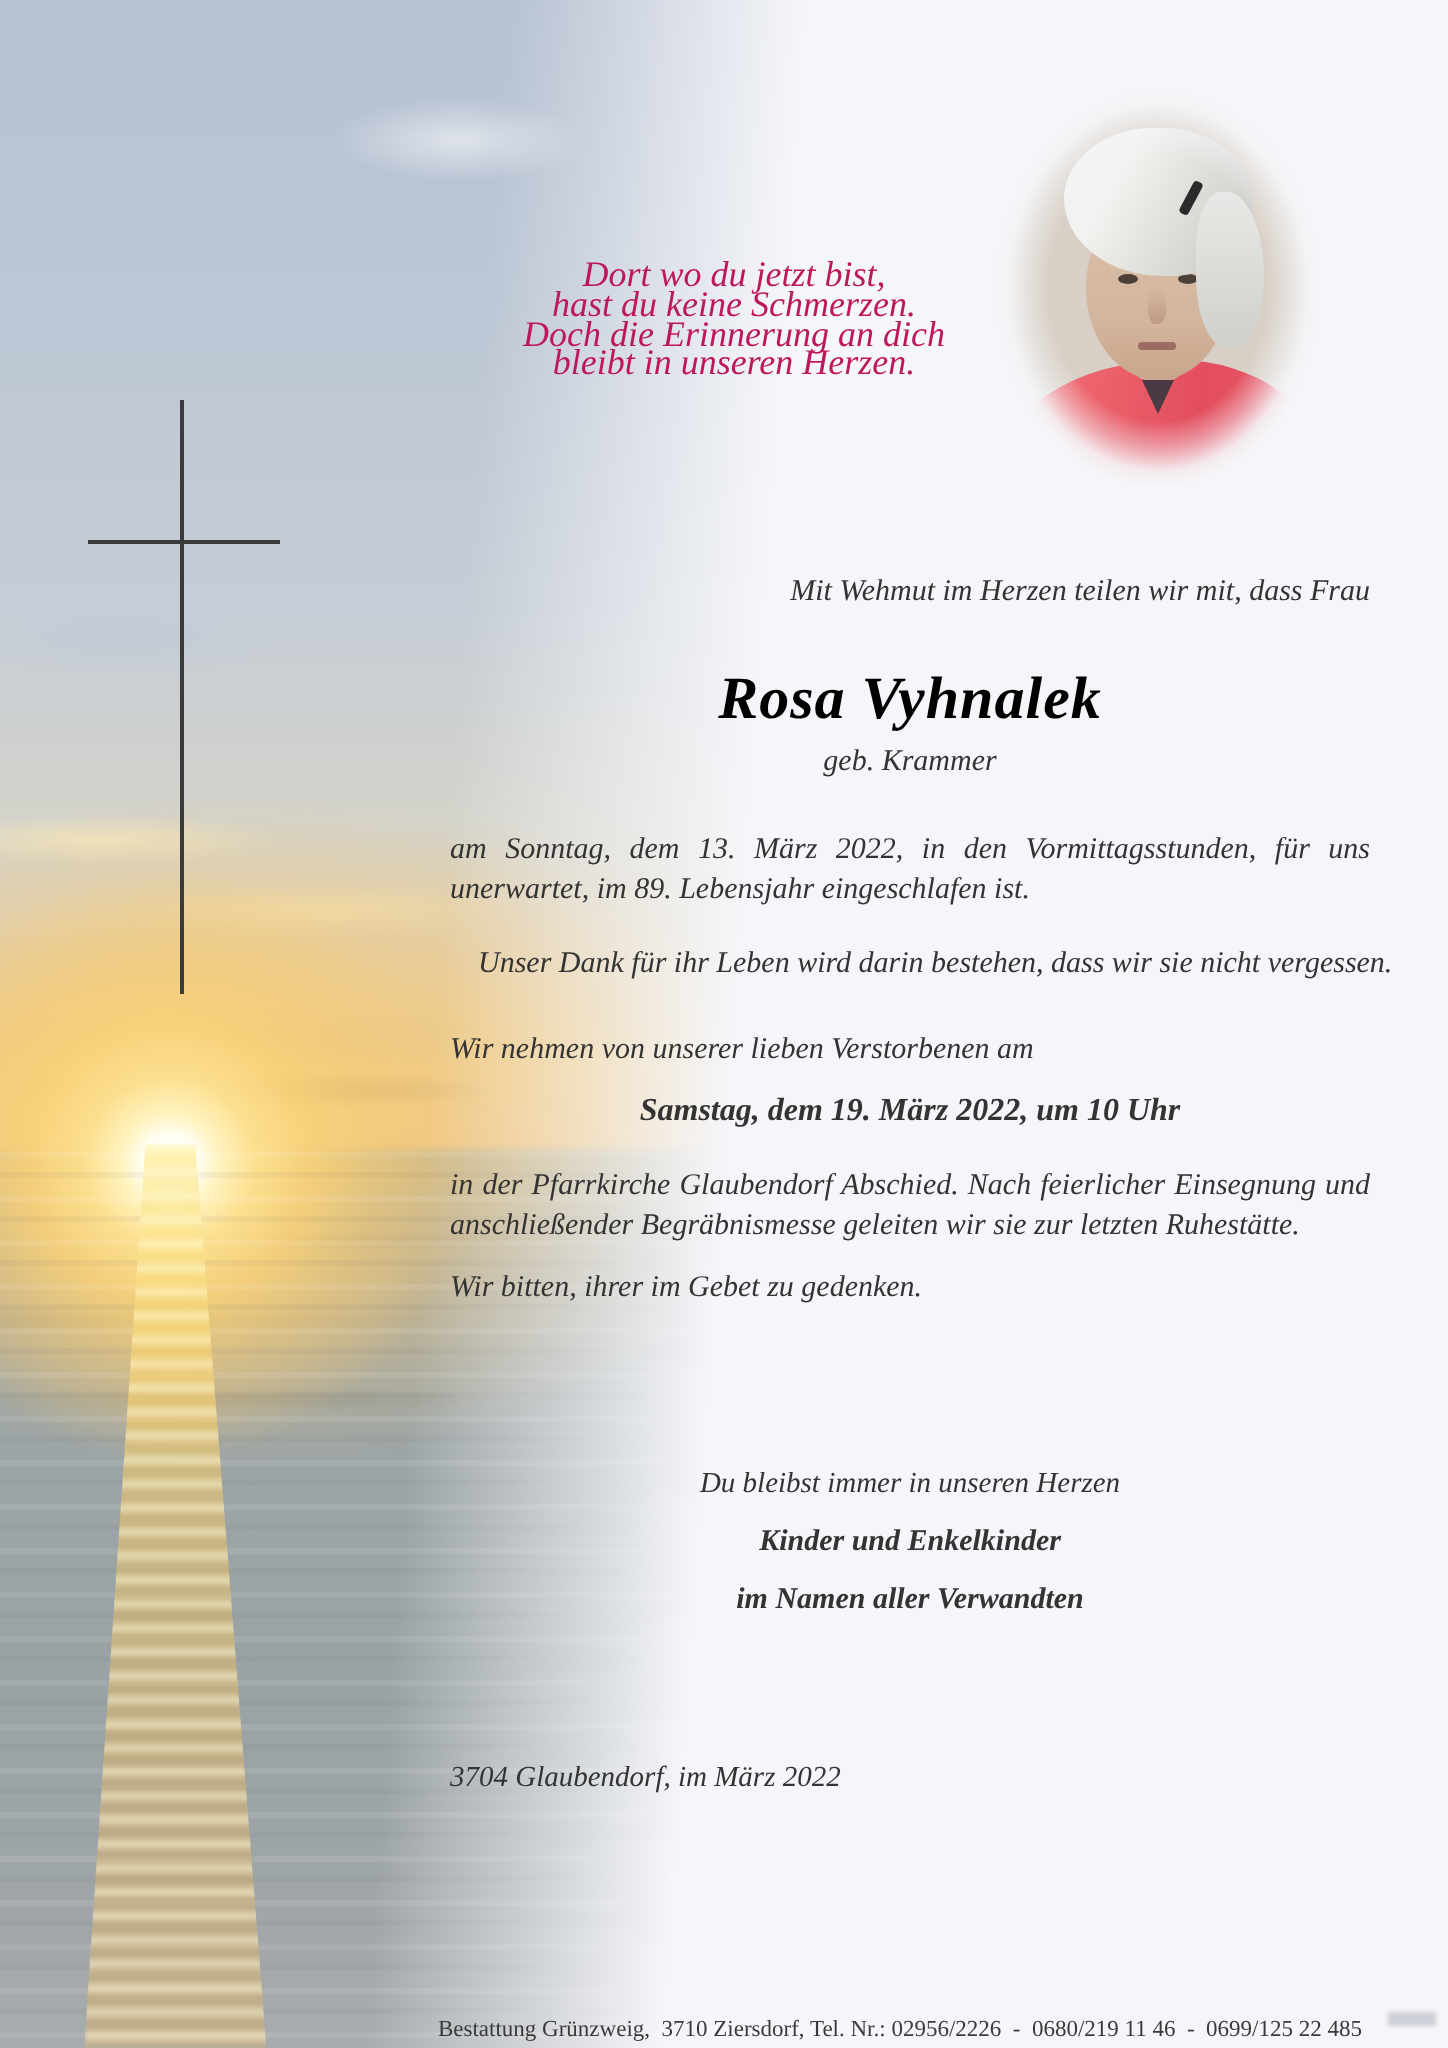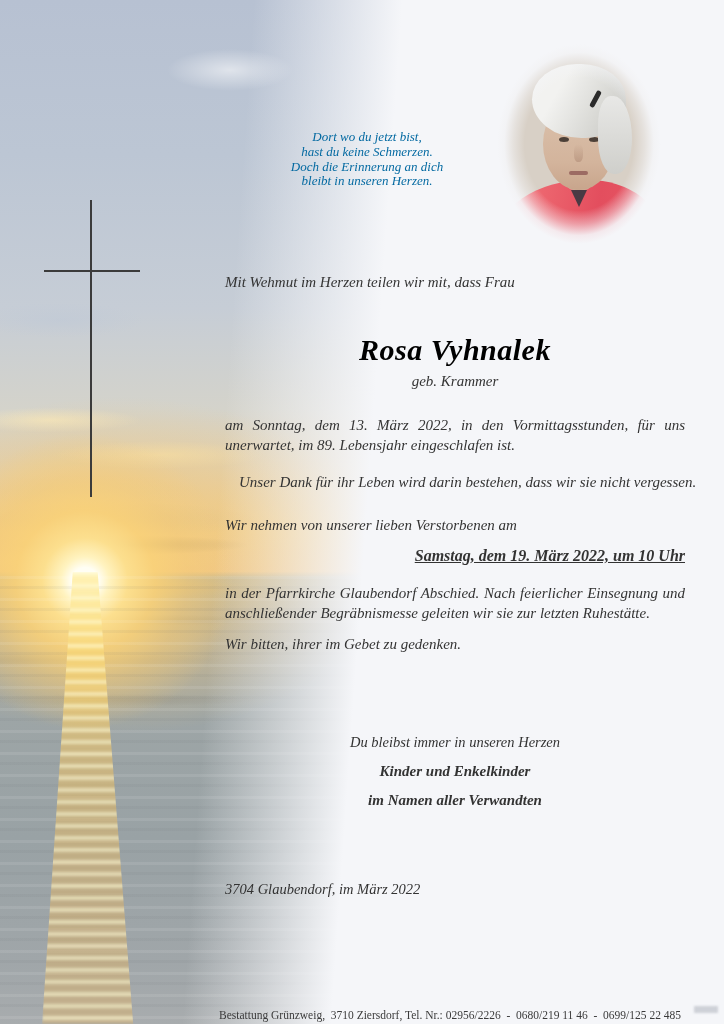--- a/index.html
+++ b/index.html
@@ -75,29 +75,29 @@
     background:linear-gradient(120deg,#f2f2f0 30%,#d8d8d4 70%,#c4c4c0);}
   .p-hair-side{position:absolute;left:104px;top:56px;width:34px;height:78px;
     border-radius:40% 60% 50% 50%;
     background:linear-gradient(180deg,#e8e8e6,#cfcfcb);}
   .p-clip{position:absolute;left:99px;top:50px;width:5px;height:18px;background:#2b2b2b;
     border-radius:2px;transform:rotate(28deg);}
   .p-vignette{position:absolute;inset:0;background:radial-gradient(ellipse 50% 50% at 50% 50%,
     rgba(245,246,249,0) 64%, rgba(245,246,249,.45) 77%, rgba(245,246,249,.92) 88%, #f5f6f9 96%);}
   
   .txt{position:absolute;font-style:italic;font-size:15px;line-height:20px;}
-  .poem{left:212px;top:130px;width:310px;text-align:center;font-size:13px;line-height:14.8px;color:#0369a1;}
-  .intro{left:225px;top:272px;width:460px;}
+  .poem{left:212px;top:130px;width:310px;text-align:center;font-size:18px;line-height:14.8px;color:#be185d;}
+  .intro{left:225px;top:286px;width:460px;text-align:right;}
   .name{left:225px;top:333px;width:460px;text-align:center;
     font-size:30px;line-height:34px;font-weight:bold;letter-spacing:.5px;color:#000000;}
   .maiden{left:225px;top:371px;width:460px;text-align:center;font-size:15px;font-weight:normal;}
   .para1{left:225px;top:415px;width:460px;text-align:justify;}
   .thanks{left:239px;top:472px;width:460px;}
   .farewell{left:225px;top:515px;width:460px;}
-  .funeral-dt{left:225px;top:546px;width:460px;text-align:right;font-size:16px;font-weight:bold;text-decoration:underline;}
+  .funeral-dt{left:225px;top:546px;width:460px;text-align:center;font-size:16px;font-weight:bold;}
   .para2{left:225px;top:583px;width:460px;text-align:justify;}
   .prayer{left:225px;top:634px;width:460px;}
   .remembrance{left:225px;top:732px;width:460px;text-align:center;font-size:14.5px;}
   .mourners{left:225px;top:761px;width:460px;text-align:center;font-size:15px;font-weight:bold;}
   .on-behalf{left:225px;top:790px;width:460px;text-align:center;font-size:15px;font-weight:bold;}
   .place-date{left:225px;top:879px;width:460px;font-size:14.5px;}
   .footer{left:100px;top:978px;width:700px;text-align:center;font-style:normal;
     font-size:11.5px;line-height:15px;color:#3a3a3a;white-space:pre-wrap;}
   .footer div{white-space:pre-wrap;}
   .watermark{position:absolute;left:694px;top:1006px;width:24px;height:7px;

